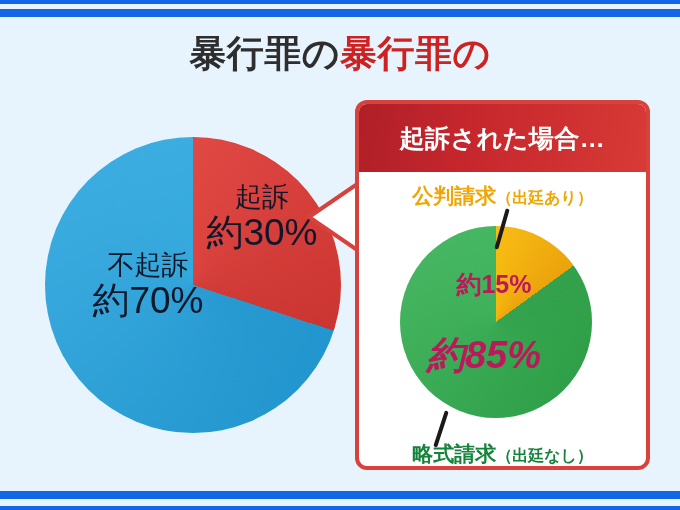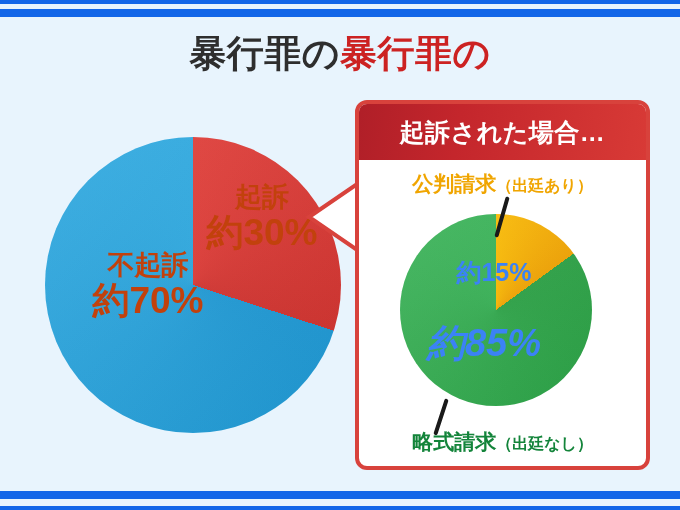--- a/index.html
+++ b/index.html
@@ -62,22 +62,22 @@
     content:"";
     position:absolute;
     inset:0;
     border-radius:50%;
     background: linear-gradient(135deg, rgba(255,255,255,.10), rgba(0,0,0,.05));
     pointer-events:none;
   }
 
   .lbl {
     position: absolute;
-    color: #c2410c;
-    font-weight: bold;
+    color: #0f172a;
+    font-weight: normal;
     white-space: nowrap;
     line-height: 1.12;
     text-align: center;
   }
   .lbl .big { font-size: 37px; display:block; }
   .lbl .sml { font-size: 27px; display:block; }
 
   .lbl-kiso     { left: 192px; top: 182px; width: 140px; }
   .lbl-fukiso   { left: 68px;  top: 250px; width: 160px; }
 
@@ -97,21 +97,21 @@
     top: 100px;
     width: 295px;
     height: 370px;
     box-sizing: border-box;
     border: 4px solid #d8423c;
     border-radius: 12px;
     background: #ffffff;
     overflow: hidden;
   }
   .card-header {
-    height: 56px;
+    height: 68px;
     background: linear-gradient(100deg, #b01f28 0%, #c4262c 35%, #d83a36 100%);
     color: #ffffff;
     font-size: 25px;
     font-weight: bold;
     display: flex;
     align-items: center;
     justify-content: center;
     letter-spacing: 0.5px;
     white-space: nowrap;
   }
@@ -185,21 +185,21 @@
   }
   .leader-bottom {
     left: 80px; top: 238px;
     width: 4px; height: 38px;
     transform: rotate(18deg);
     transform-origin: center;
   }
 
   .lbl-in {
     position: absolute;
-    color: #3b82f6;
+    color: #be185d;
     font-weight: bold;
     white-space: nowrap;
     text-align: center;
   }
   .lbl-15 { left: 70px; top: 96px; width: 130px; font-size: 25px; }
   .lbl-85 { left: 45px; top: 158px; width: 160px; font-size: 38px; font-style: italic; }
 </style>
 </head>
 <body>
 

